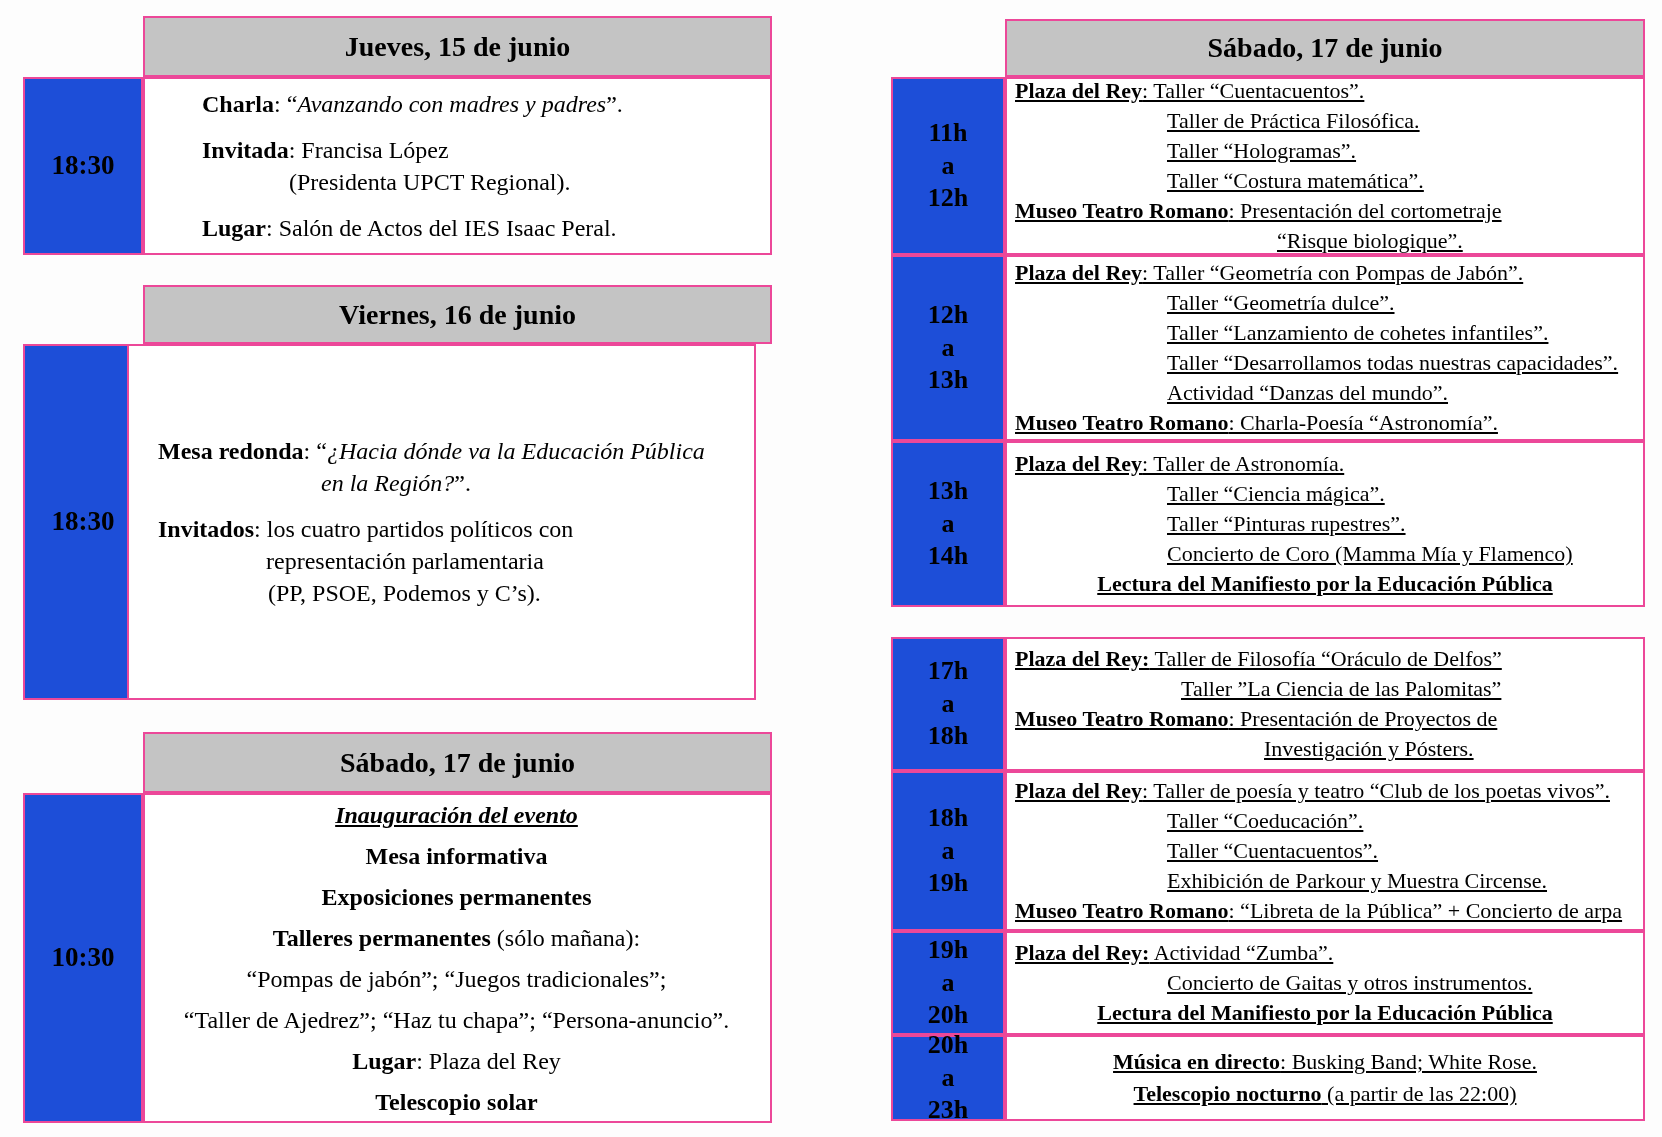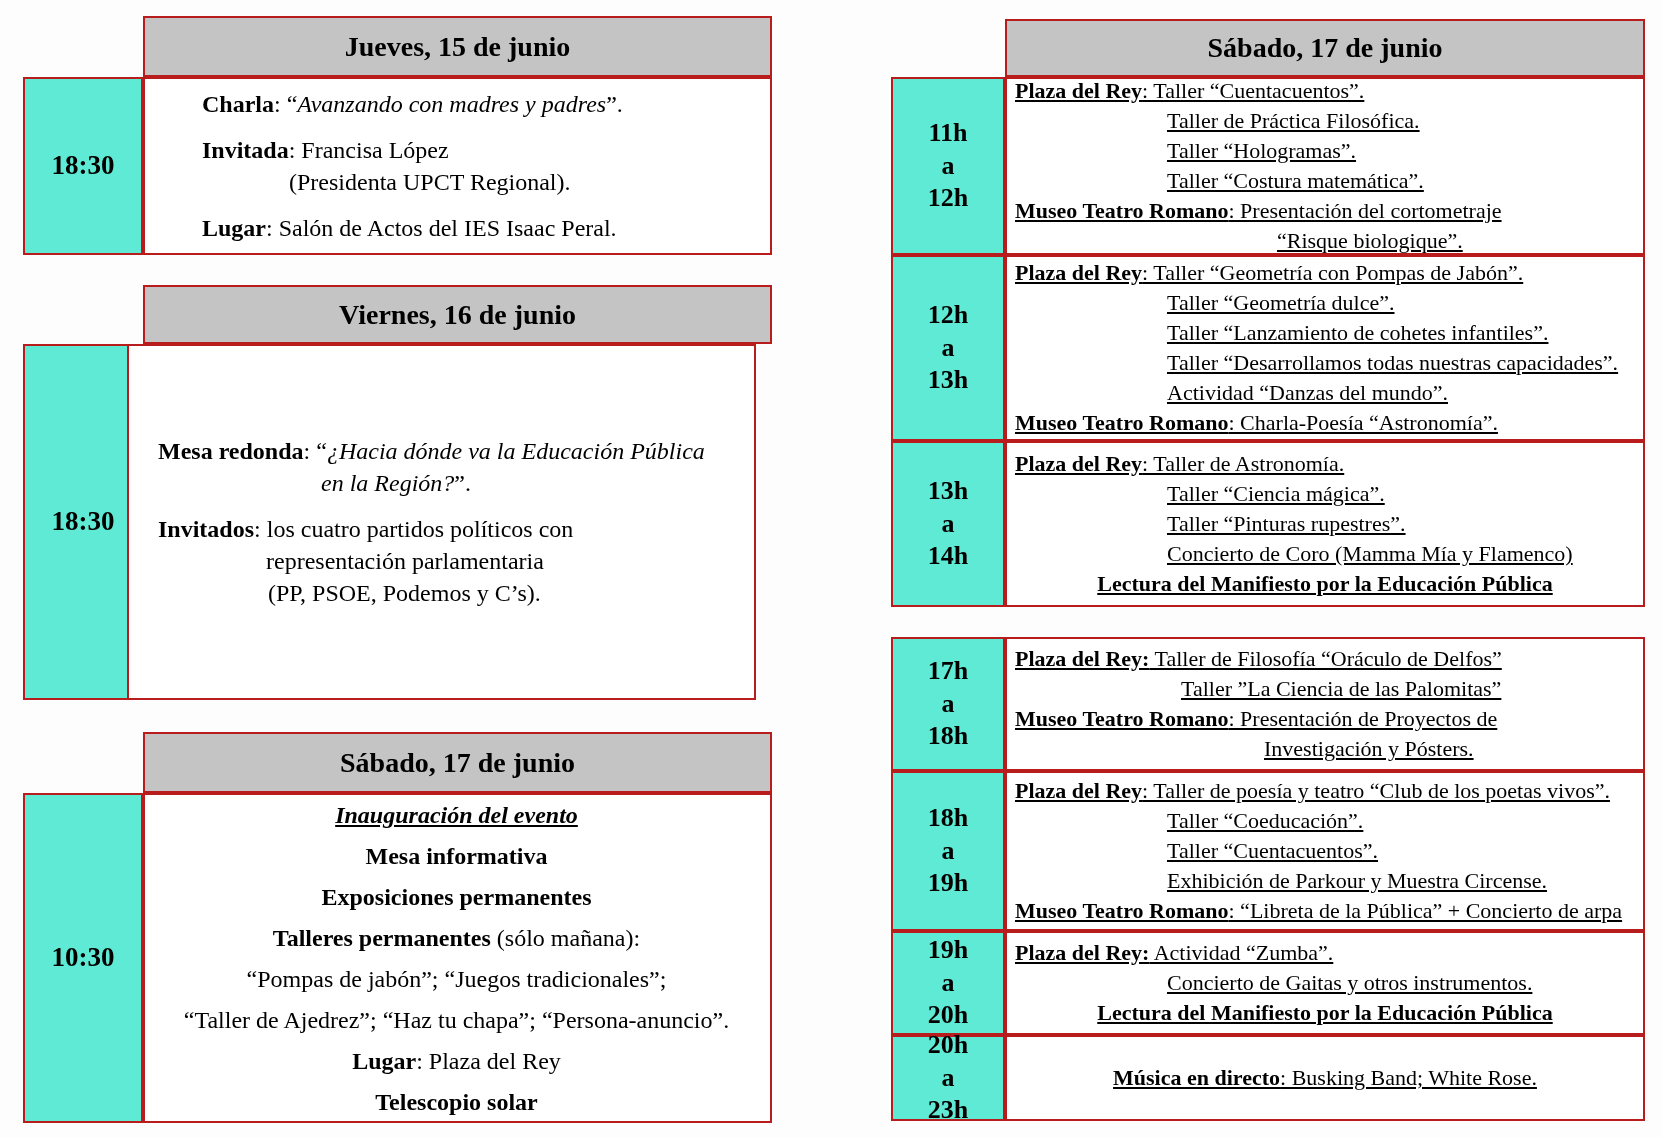--- a/index.html
+++ b/index.html
@@ -4,29 +4,29 @@
 <style>
   html,body{margin:0;padding:0;}
   body{
     width:1662px;height:1137px;position:relative;
     background:#fdfdfd;color:#000;
     font-family:"Liberation Serif","DejaVu Serif",serif;
     overflow:hidden;
   }
   .cell{
     position:absolute;box-sizing:border-box;
-    border:2px solid #b91c1c;
+    border:2px solid #ec4899;
   }
   .hdr{
     background:#c4c4c4;
     display:flex;align-items:center;justify-content:center;
     font-weight:bold;font-size:28px;
   }
   .time{
-    background:#5eead4;
+    background:#1d4ed8;
     display:flex;align-items:center;justify-content:center;
     font-weight:bold;text-align:center;
     white-space:pre-line;line-height:1.25;
   }
   .time.lt{font-size:27px;}
   .time.rt{font-size:26px;}
   .content{
     background:#ffffff;
     display:flex;flex-direction:column;justify-content:center;
     overflow:hidden;
@@ -183,13 +183,16 @@
     </div>
   </div>
 
 <div class="cell time rt" style="left:891px;top:1035px;width:114px;height:86px;">20h
 a
 23h</div>
 <div class="cell content right" style="left:1005px;top:1035px;width:640px;height:86px;">
     <div class="para">
       <div class="line center"><span class="b">Música en directo</span><span>: Busking Band; White Rose.</span></div>
     </div>
+    <div class="para">
+      <div class="line center"><span class="b">Telescopio nocturno</span><span> (a partir de las 22:00)</span></div>
+    </div>
   </div>
 
 </body></html>

